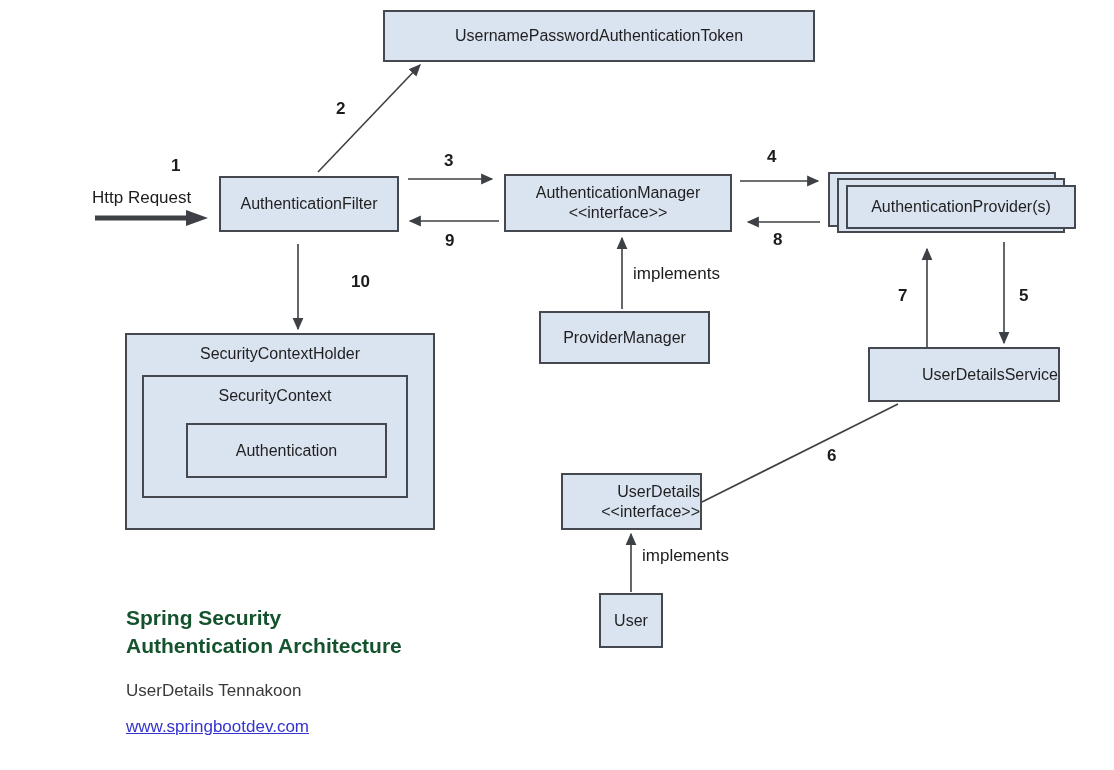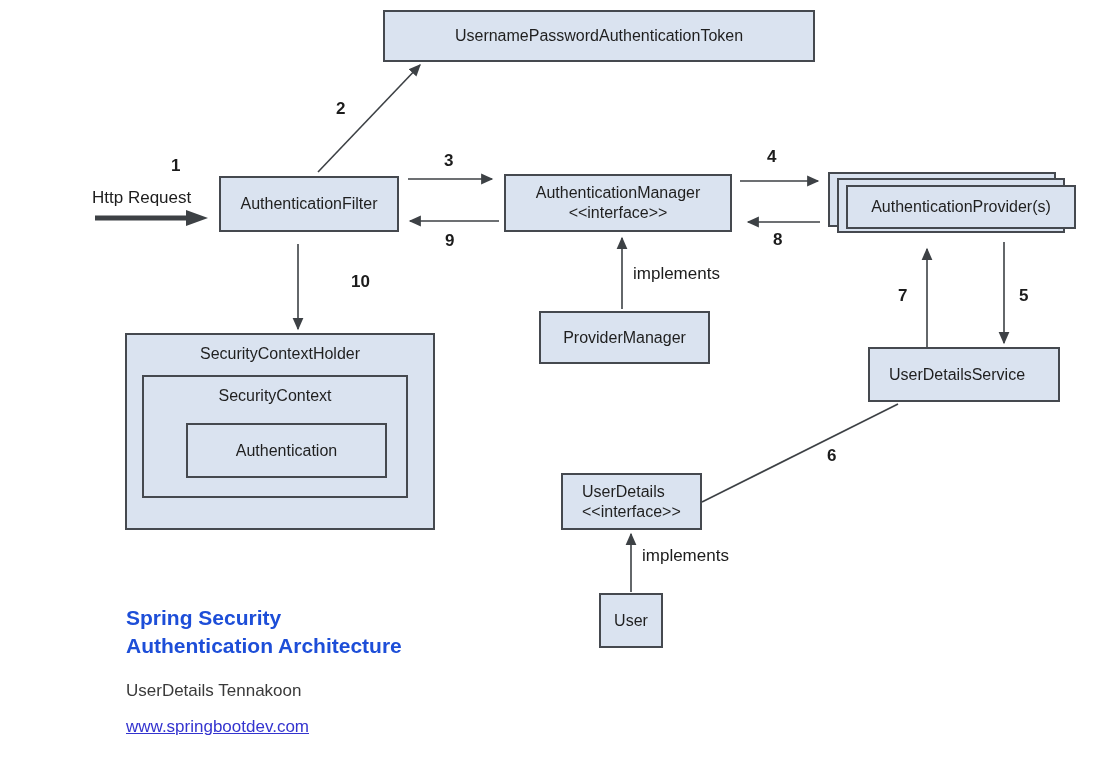--- a/index.html
+++ b/index.html
@@ -26,38 +26,38 @@
     display: flex;
     flex-direction: column;
     align-items: center;
     justify-content: center;
     font-size: 16px;
     line-height: 20px;
     color: #1f1f1f;
     text-align: center;
   }
   .node.v-top { justify-content: flex-start; padding-top: 9px; }
-  .node.left-align { align-items: flex-start; text-align: left; padding-left: 19px; }
+  .node.left-align { align-items: flex-end; text-align: left; padding-left: 19px; }
 
   .label {
     position: absolute;
     font-size: 17px;
     color: #1c1c1c;
     white-space: nowrap;
   }
   .step { font-weight: bold; }
 
   .title-block {
     position: absolute;
     left: 126px;
     top: 604px;
     font-size: 21px;
     font-weight: bold;
     line-height: 28px;
-    color: #1d4ed8;
+    color: #14532d;
     white-space: nowrap;
   }
   .author {
     position: absolute;
     left: 126px;
     top: 681px;
     font-size: 17px;
     color: #3a3a3a;
     white-space: nowrap;
   }

